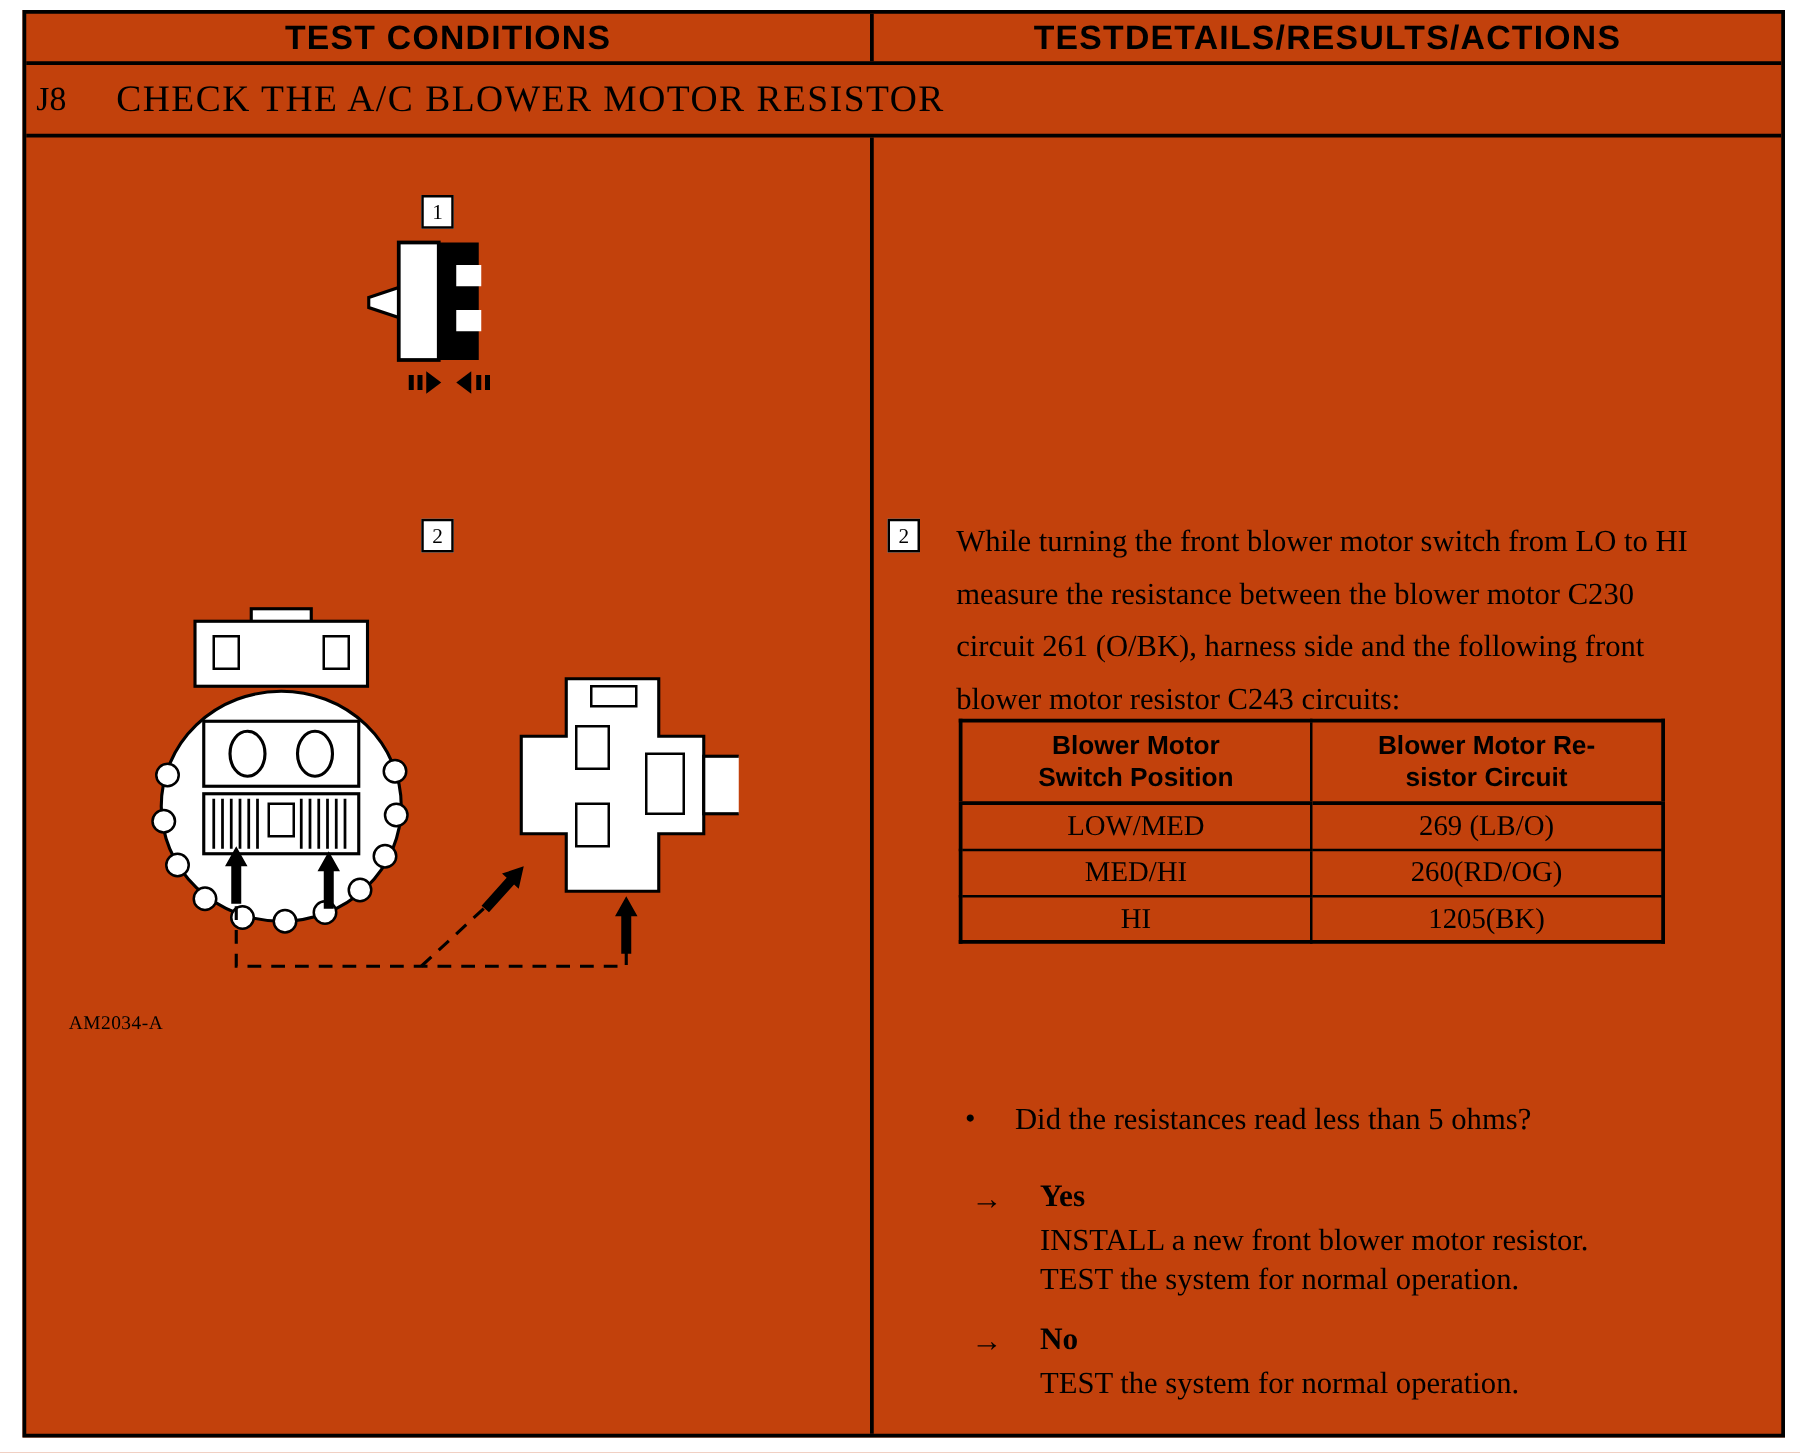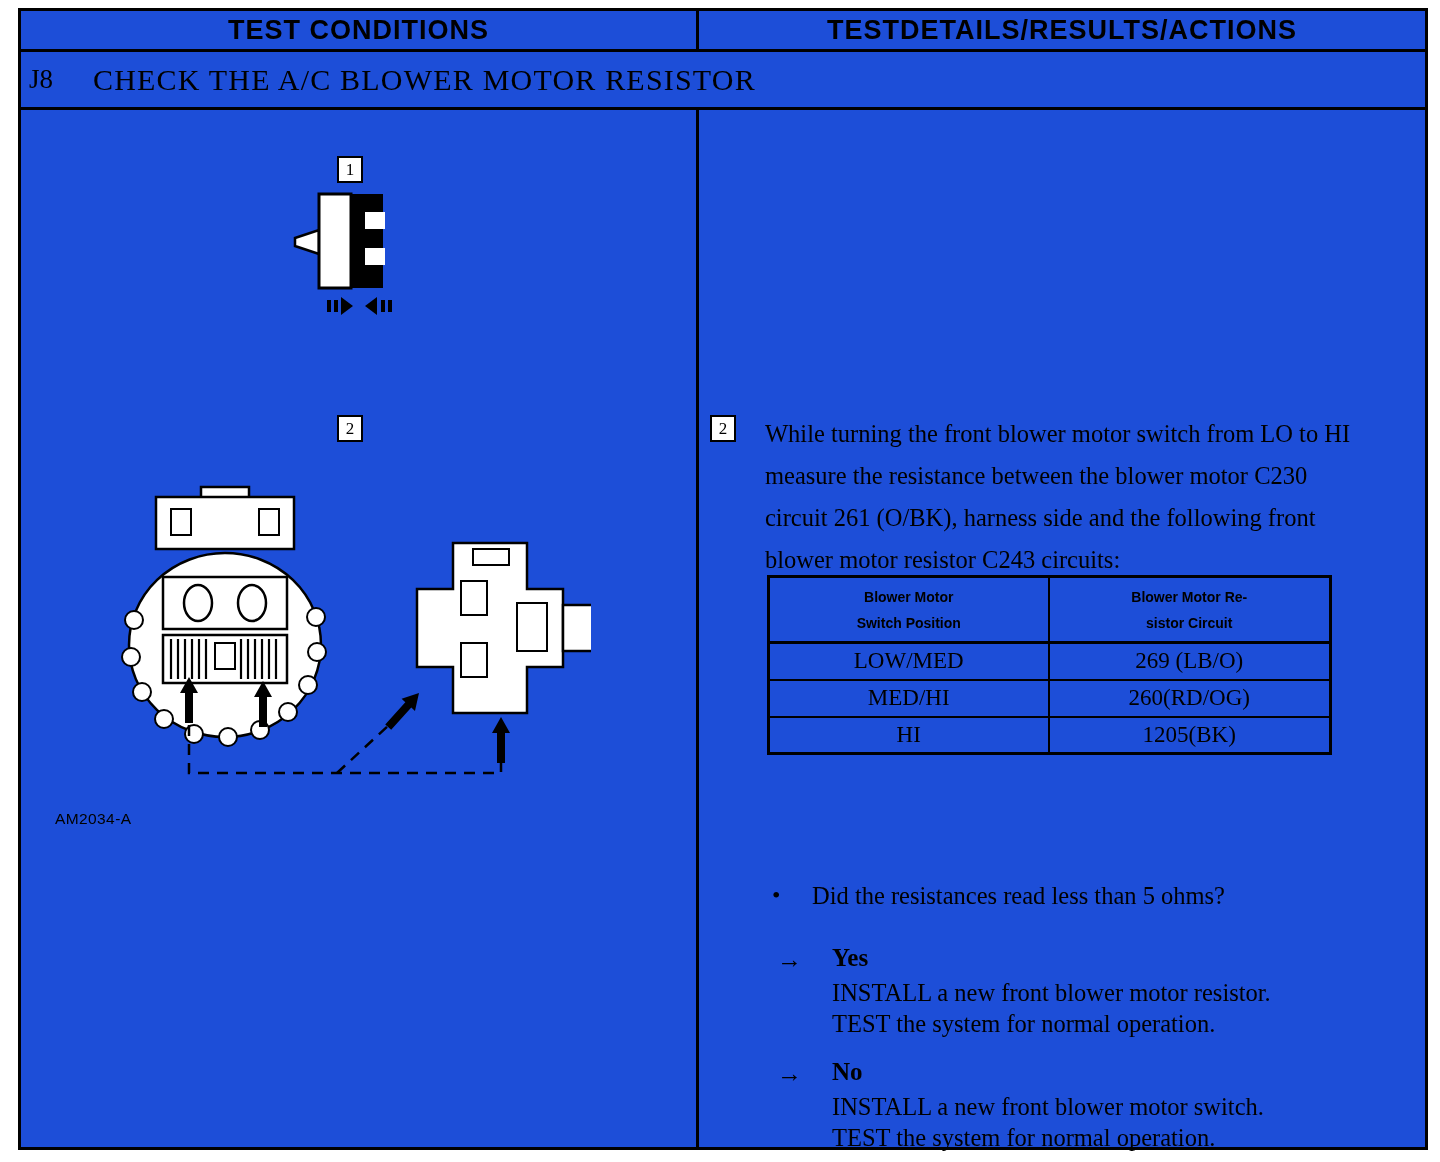--- a/index.html
+++ b/index.html
@@ -4,21 +4,21 @@
 <style>
   * { box-sizing: border-box; margin: 0; padding: 0; }
   html, body { width: 1440px; height: 1162px; background: #ffffff; }
   body { font-family: "Liberation Serif", serif; color: #000; position: relative; }
 
   .doc {
     position: absolute; left: 18px; top: 8px;
     width: 1410px; height: 1142px;
     border: 3px solid #000;
     display: flex; flex-direction: column;
-    background: #1d4ed8;
+    background: #c2410c;
   }
 
   
   .hdr-row { display: flex; height: 41px; border-bottom: 3px solid #000; }
   .hdr-cell {
     display: flex; align-items: center; justify-content: center;
     font-family: "Liberation Sans", sans-serif; font-weight: bold;
     font-size: 27px; letter-spacing: 1px;
   }
   .hdr-cell.left  { width: 678px; border-right: 3px solid #000; }
@@ -47,37 +47,37 @@
 
   .diag1 { position: absolute; left: 268px; top: 78px;  width: 170px; height: 135px; }
   .diag2 { position: absolute; left: 80px;  top: 375px; width: 490px; height: 315px; }
 
   .caption {
     position: absolute; left: 100px; top: 232px; width: 460px;
     text-align: center; font-weight: bold; font-size: 17.5px;
   }
   .figid {
     position: absolute; left: 34px; top: 700px;
-    font-family: Liberation Sans, sans-serif; font-size: 15.5px; letter-spacing: .4px;
+    font-family: Liberation Serif, serif; font-size: 15.5px; letter-spacing: .4px;
   }
 
   .instruction {
     position: absolute; left: 66px; top: 303px; width: 600px;
     font-size: 24.5px; line-height: 42px;
   }
 
   .rtable {
     position: absolute; left: 68px; top: 465px; width: 565px;
     border-collapse: collapse; table-layout: fixed;
     border: 3px solid #000;
   }
   .rtable th, .rtable td { border: 2px solid #000; text-align: center; vertical-align: middle; }
   .rtable th {
     font-family: "Liberation Sans", sans-serif; font-weight: bold;
-    font-size: 14px; line-height: 26px; height: 66px;
+    font-size: 21px; line-height: 26px; height: 66px;
     border-bottom: 3px solid #000;
     margin-left: 27px;
   }
   .rtable td { font-size: 23px; height: 37px; }
   .rtable .c1 { width: 280px; }
 
   .question { position: absolute; left: 73px; display: flex; }
   .bullet   { width: 40px; font-size: 24px; }
   .qtext    { font-size: 24.5px; }
 
@@ -231,20 +231,19 @@
           <div class="rlabel">Yes</div>
           <div class="rline">INSTALL a new front blower motor resistor.</div>
           <div class="rline">TEST the system for normal operation.</div>
         </div>
       </div>
 
       <div class="result" style="top:948px">
         <span class="arrow">→</span>
         <div class="rbody">
           <div class="rlabel">No</div>
-          <div class="rline">INSTALL a new front blower motor switch.</div>
           <div class="rline">TEST the system for normal operation.</div>
         </div>
       </div>
 
     </div>
   </div>
 </div>
 
 </body></html>

